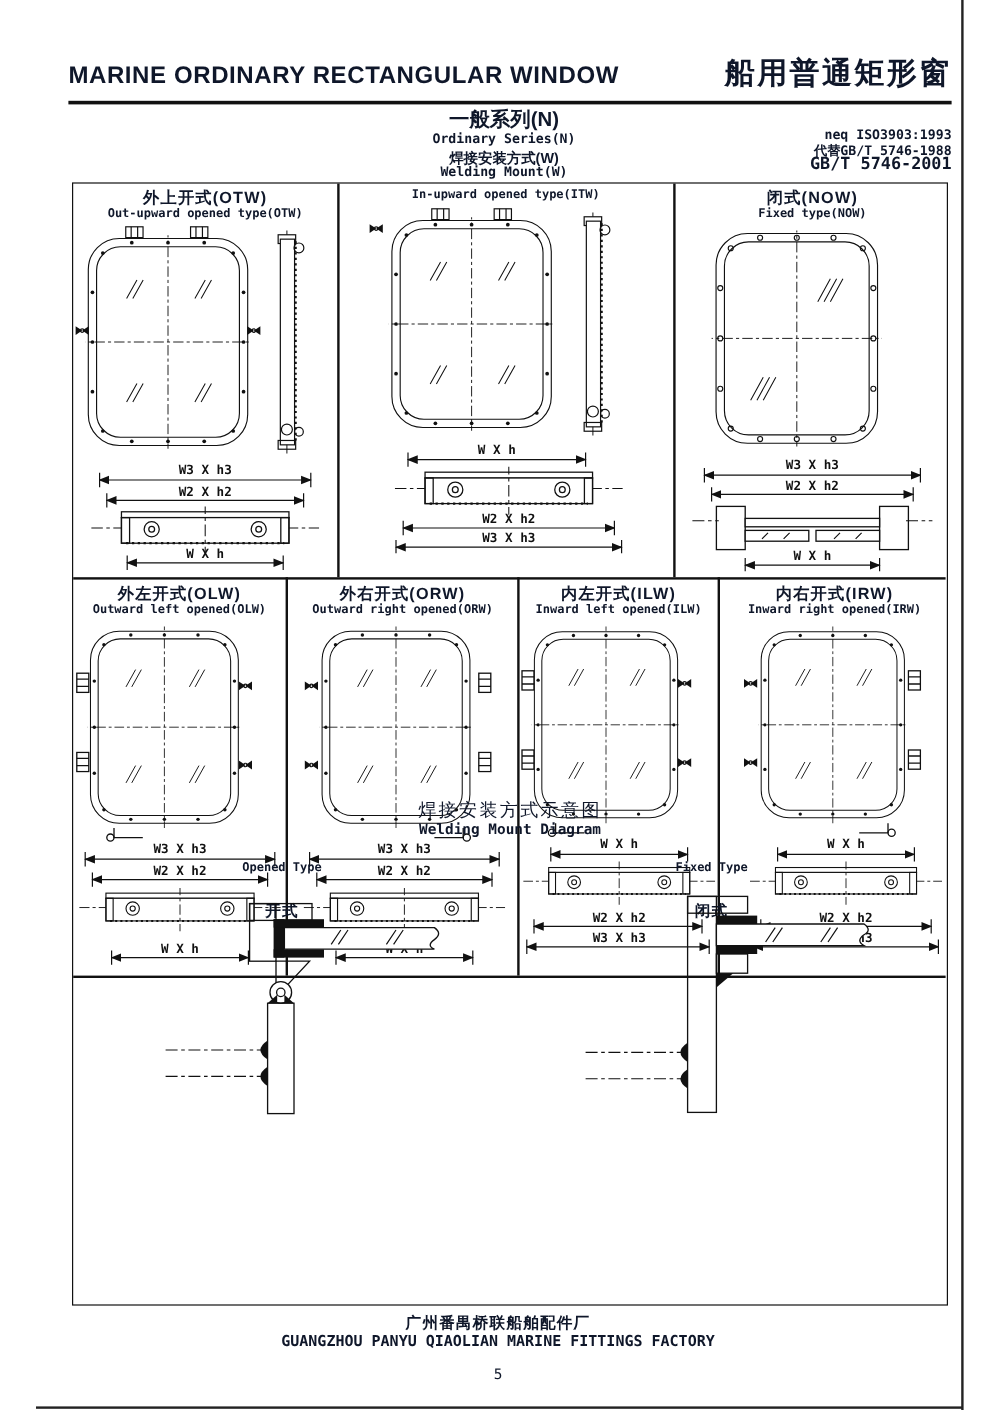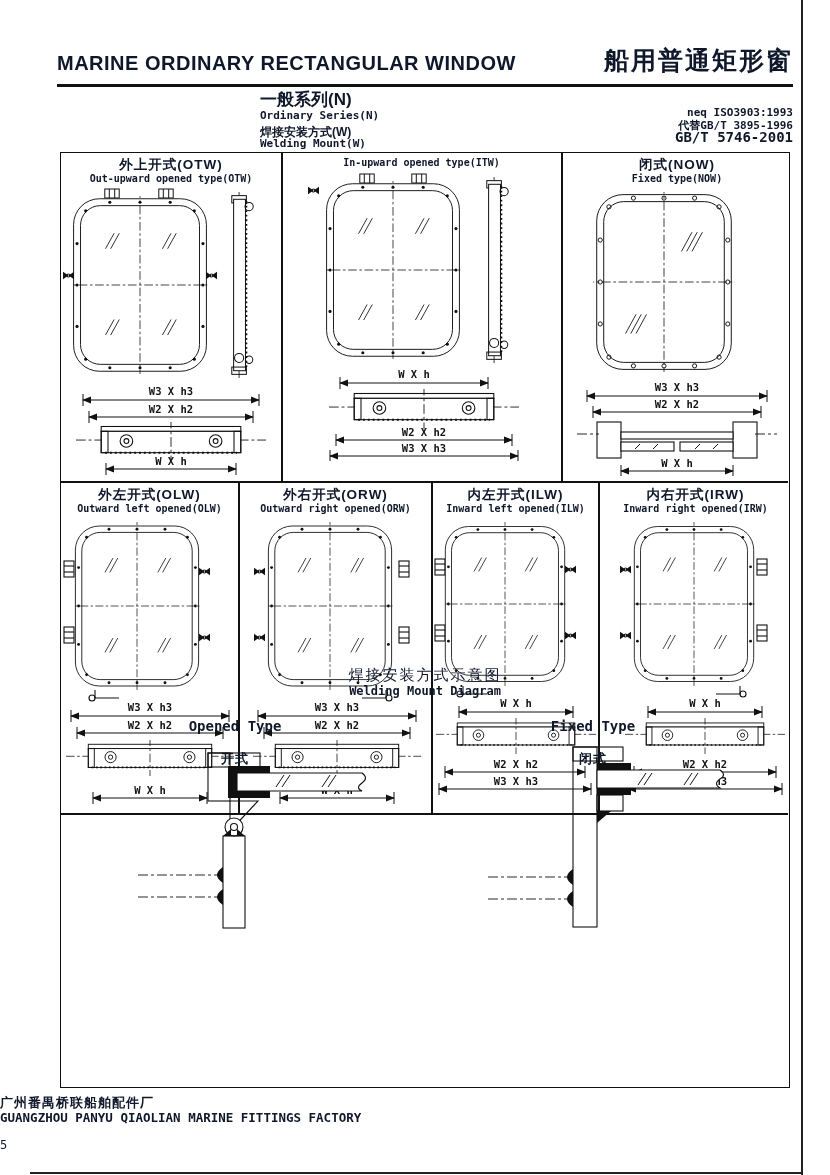--- a/index.html
+++ b/index.html
@@ -1,41 +1,41 @@
 <!DOCTYPE html>
 <html><head>
 <meta charset="utf-8">
 <style>
   html,body{margin:0;padding:0;background:#e8e8e8;}
   .page{position:relative;width:830px;height:1175px;background:#ffffff;
         font-family:"Liberation Sans",sans-serif;color:#0f172a;overflow:hidden;}
   .abs{position:absolute;}
   .mono{font-family:"DejaVu Sans Mono",monospace;}
-  .ctr{text-align:left;}
+  .ctr{text-align:center;}
   .rgt{text-align:right;}
   .title-en{left:57px;top:52px;font-size:20px;font-weight:bold;letter-spacing:.5px;}
   .title-zh{right:37px;top:44px;font-size:25px;font-weight:bold;letter-spacing:2px;}
   .rule{left:57px;top:84px;width:736px;height:3px;background:#111;}
   .std1{right:37px;top:90px;font-size:14px;font-weight:bold;margin-top:39px;}
   .std2{right:37px;top:106px;font-size:11px;font-weight:bold;}
   .std3{right:37px;top:118px;font-size:11px;font-weight:bold;}
   .series-zh{left:260px;top:88px;width:320px;font-size:17px;font-weight:bold;}
   .series-en{left:260px;top:109px;width:320px;font-size:11px;font-weight:bold;}
   .mount-zh{left:260px;top:124px;width:320px;font-size:12px;font-weight:bold;}
   .mount-en{left:260px;top:137px;width:320px;font-size:11px;font-weight:bold;}
   .mainbox{left:60px;top:152px;width:730px;height:936px;border:1.5px solid #111;box-sizing:border-box;}
   .hdiv,.vdiv{position:absolute;background:#111;}
   .panel{position:absolute;}
   .ptitle{padding-top:4px;text-align:center;line-height:1.15;}
   .ptitle .zh{font-size:13.5px;font-weight:bold;letter-spacing:1px;}
   .ptitle .en{font-size:10px;font-weight:bold;font-family:"DejaVu Sans Mono",monospace;}
   .weld-title-zh{top:666px;left:0;width:730px;font-size:15px;font-weight:normal;letter-spacing:2px;position:absolute;text-align:center;}
   .weld-title-en{top:684px;left:0;width:730px;font-size:12px;font-weight:bold;font-family:"DejaVu Sans Mono",monospace;position:absolute;text-align:center;}
   .weld-lab-zh{font-size:13px;font-weight:bold;letter-spacing:1px;position:absolute;text-align:center;width:120px;margin-top:48px;}
-  .weld-lab-en{font-size:14px;font-weight:bold;font-family:"DejaVu Sans Mono",monospace;position:absolute;text-align:center;width:120px;}
+  .weld-lab-en{font-size:10px;font-weight:bold;font-family:"DejaVu Sans Mono",monospace;position:absolute;text-align:center;width:120px;}
   .foot-zh{left:0;top:1094px;width:830px;font-size:13px;font-weight:bold;letter-spacing:1px;}
   .foot-en{left:0;top:1110px;width:830px;font-size:12.5px;font-weight:bold;}
   .foot-pg{left:0;top:1138px;width:830px;font-size:12px;}
   .scan-r{left:801px;top:0;width:2px;height:1175px;background:#222;}
   .scan-b{left:30px;top:1172px;width:772px;height:2px;background:#222;}
   
   .ln{stroke:#111;stroke-width:1.1;fill:none;}
   .lnw{stroke:#111;stroke-width:1.1;fill:#fff;}
   .blk{fill:#111;stroke:none;}
   .cl{stroke:#111;stroke-width:.9;fill:none;stroke-dasharray:10 3 3 3;}
@@ -180,21 +180,21 @@
         </g>
       </symbol>
     </defs>
   </svg>
 
   <div class="abs title-en">MARINE ORDINARY RECTANGULAR WINDOW</div>
   <div class="abs title-zh">船用普通矩形窗</div>
   <div class="abs rule"></div>
   <div class="abs rgt mono std1">GB/T 5746-2001</div>
   <div class="abs rgt mono std2">neq ISO3903:1993</div>
-  <div class="abs rgt mono std3">代替GB/T 3895-1996</div>
+  <div class="abs rgt mono std3">代替GB/T 5746-1988</div>
   <div class="abs ctr series-zh">一般系列(N)</div>
   <div class="abs ctr mono series-en">Ordinary Series(N)</div>
   <div class="abs ctr mono mount-en">Welding Mount(W)</div>
   <div class="abs ctr mount-zh">焊接安装方式(W)</div>
 
   <div class="abs mainbox">
     <div class="hdiv" style="left:0;top:328px;width:727px;height:1.5px"></div>
     <div class="hdiv" style="left:0;top:660px;width:727px;height:1.5px"></div>
     <div class="vdiv" style="left:220px;top:0;width:1.5px;height:328px"></div>
     <div class="vdiv" style="left:500px;top:0;width:1.5px;height:328px"></div>

